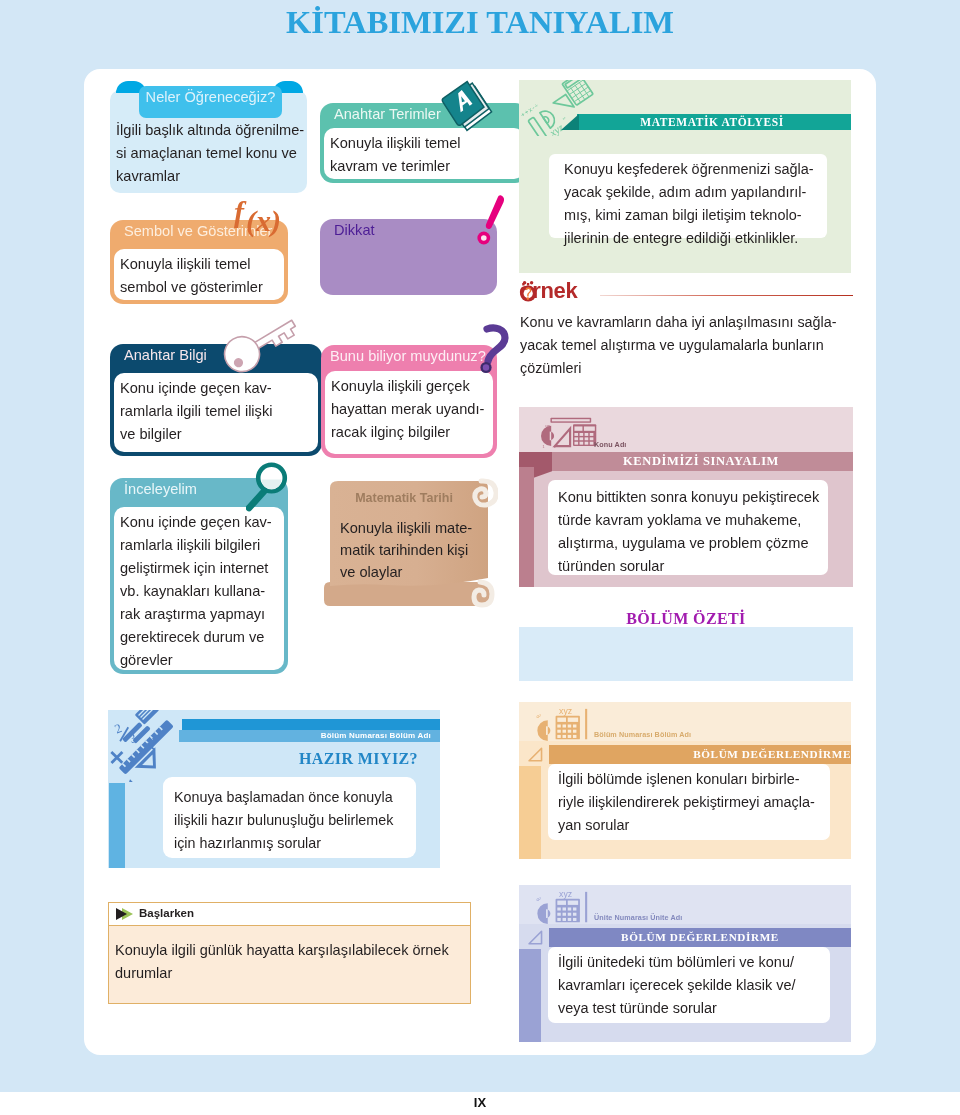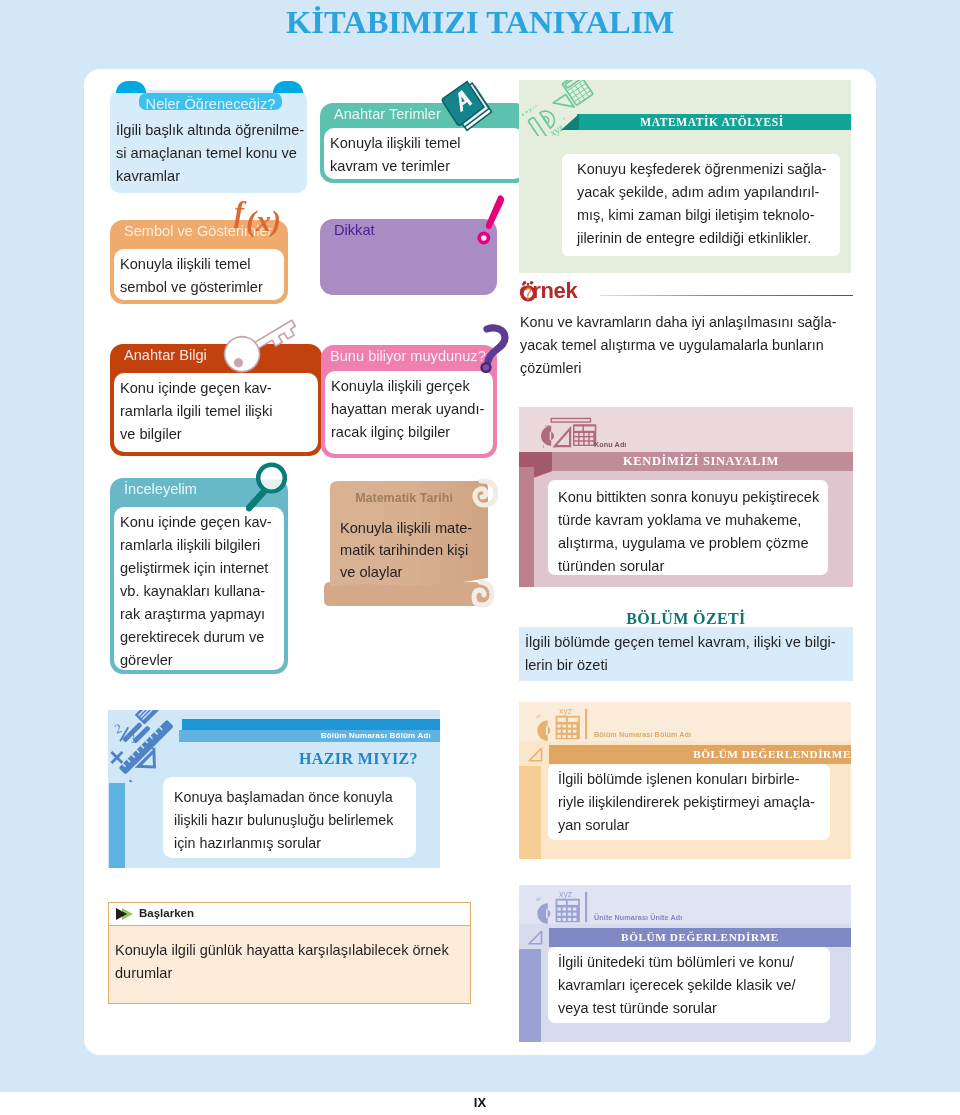--- a/index.html
+++ b/index.html
@@ -30,21 +30,21 @@
   .sect { position:absolute; }
   .wcard { position:absolute; background:#fff; border-radius:6px; }
   .wcard .tx { position:absolute; font-size:14.6px; line-height:23px; color:#231f20; white-space:nowrap; }
   .bar { position:absolute; font-family:"Liberation Serif", serif; font-weight:bold; color:#fff;
          letter-spacing:.6px; white-space:nowrap; }
 
   .ribbon-wrap { position:absolute; }
   .ribbon-end { position:absolute; top:0; width:30px; height:12px; }
   .ribbon-end.l { border-radius:30px 30px 0 0; }
   .ribbon-end.r { border-radius:30px 30px 0 0; }
-  .ribbon-front { position:absolute; top:12px; height:17px; border-radius:7px;padding-left:28px; }
+  .ribbon-front { position:absolute; top:5px; height:32px; border-radius:7px;padding-left:28px; }
   .ribbon-front .lbl { position:absolute; left:0; top:0; width:100%; height:23px; line-height:23px;
         text-align:center; font-size:14.6px; white-space:nowrap; }
 </style>
 </head>
 <body>
 
 <div class="page">
   <div class="title">KİTABIMIZI TANIYALIM</div>
   <div class="panel"></div>
 
@@ -59,21 +59,21 @@
     </div>
   </div>
 
   <div class="bub" id="c-sembol" style="left:110px; top:220px; width:178px; height:84px; background:#efab6e;">
     <div class="t" style="color:#fdeede;">Sembol ve Gösterimler</div>
     <div class="w">
       <div class="tx">Konuyla ilişkili temel<br>sembol ve gösterimler</div>
     </div>
   </div>
 
-  <div class="bub" id="c-abilgi" style="left:110px; top:344px; width:212px; height:112px; background:#c2410c;">
+  <div class="bub" id="c-abilgi" style="left:110px; top:344px; width:212px; height:112px; background:#0c4a6e;">
     <div class="t" style="color:#f7e7ec;">Anahtar Bilgi</div>
     <div class="w">
       <div class="tx">Konu içinde geçen kav-<br>ramlarla ilgili temel ilişki<br>ve bilgiler</div>
     </div>
   </div>
 
   <div class="bub" id="c-incele" style="left:110px; top:478px; width:178px; height:196px; background:#68b8c8;">
     <div class="t" style="color:#e9f6f9;">İnceleyelim</div>
     <div class="w">
       <div class="tx">Konu içinde geçen kav-<br>ramlarla ilişkili bilgileri<br>geliştirmek için internet<br>vb. kaynakları kullana-<br>rak araştırma yapmayı<br>gerektirecek durum ve<br>görevler</div>
@@ -142,21 +142,21 @@
         <text x="0" y="14" font-size="9" font-family="'Liberation Sans',sans-serif" letter-spacing="1.2">++x-÷</text>
         <text x="20" y="60" font-size="15" font-family="'Liberation Serif',serif" font-style="italic">xyz</text>
         <text x="45" y="52" font-size="8" font-family="'Liberation Sans',sans-serif">°'</text>
         <text x="60" y="62" font-size="10" font-family="'Liberation Sans',sans-serif">+</text>
       </g>
     </svg>
     <div style="position:absolute;left:58px;top:34px;width:274px;height:16px;background:#12a597;"></div>
     <div style="position:absolute;left:42px;top:34px;width:18px;height:16px;background:#0c8278;
                 clip-path:polygon(100% 0, 100% 100%, 0 100%);"></div>
     <div class="bar" style="left:58px;top:34px;width:270px;height:16px;line-height:16px;text-align:center;font-size:11.5px;">MATEMATİK ATÖLYESİ</div>
-    <div class="wcard" style="left:43px;top:74px;width:278px;height:102px;border-radius:6px;">
+    <div class="wcard" style="left:30px;top:74px;width:278px;height:84px;border-radius:6px;">
       <div class="tx" style="left:15px;top:4px;font-size:14.45px;">Konuyu keşfederek öğrenmenizi sağla-<br>yacak şekilde, adım adım yapılandırıl-<br>mış, kimi zaman bilgi iletişim teknolo-<br>jilerinin de entegre edildiği etkinlikler.</div>
     </div>
   </div>
 
   <div class="sect" id="s-ornek" style="left:519px; top:278px; width:332px; height:82px;">
     <div style="position:absolute;left:0;top:0;font-family:'Liberation Sans',sans-serif;font-weight:bold;font-size:22px;color:#b42a2a;letter-spacing:-.3px;">örnek</div>
     <svg width="22" height="26" viewBox="0 0 22 26" style="position:absolute;left:0;top:0;">
       <circle cx="9.2" cy="15.6" r="8" fill="#b42a2a"></circle>
       <circle cx="9.2" cy="15.6" r="4.6" fill="#ffffff"></circle>
       <path d="M6.6 11.4 C6.6 8.6 12.4 8.4 12.4 12.2 C12.4 14.6 9.6 14.8 9.6 17.2 L9.6 18.6 L8.2 18.6 L8.2 17 C8.2 14.4 10.9 14.2 10.9 12.2 C10.9 10.4 8.1 10.5 8.1 12.2 Z" fill="#ee7733"></path>
@@ -206,23 +206,22 @@
     <div style="position:absolute;left:0;top:45px;width:33px;height:31px;background:#a3596b;
                 clip-path:polygon(0 0, 100% 0, 100% 62%, 0 100%);"></div>
     <div style="position:absolute;left:0;top:60px;width:15px;height:120px;background:#bb7f8e;"></div>
     <div class="bar" style="left:30px;top:45px;width:304px;height:19px;line-height:19px;text-align:center;font-size:12.5px;">KENDİMİZİ SINAYALIM</div>
     <div class="wcard" style="left:29px;top:73px;width:280px;height:95px;border-radius:7px;">
       <div class="tx" style="left:10px;top:6px;line-height:23px;">Konu bittikten sonra konuyu pekiştirecek<br>türde kavram yoklama ve muhakeme,<br>alıştırma, uygulama ve problem çözme<br>türünden sorular</div>
     </div>
   </div>
 
   <div class="sect" id="s-bozeti" style="left:519px; top:606px; width:334px; height:75px;">
-    <div style="position:absolute;left:0;top:4px;width:334px;text-align:center;font-family:'Liberation Serif',serif;font-weight:bold;font-size:16px;color:#0f766e;letter-spacing:.4px;">BÖLÜM ÖZETİ</div>
+    <div style="position:absolute;left:0;top:4px;width:334px;text-align:center;font-family:'Liberation Serif',serif;font-weight:bold;font-size:16px;color:#a21caf;letter-spacing:.4px;">BÖLÜM ÖZETİ</div>
     <div style="position:absolute;left:0;top:21px;width:334px;height:54px;background:#d9ebf8;"></div>
-    <div class="tx" style="position:absolute;left:6px;top:25px;font-size:14.6px;line-height:23px;color:#231f20;white-space:nowrap;">İlgili bölümde geçen temel kavram, ilişki ve bilgi-<br>lerin bir özeti</div>
   </div>
 
   <div class="sect" id="s-hazir" style="left:108px; top:710px; width:332px; height:158px; background:#cfe7f7;">
     <div style="position:absolute;left:1px;top:73px;width:16px;height:85px;background:#5fb3e2;"></div>
     <svg width="78" height="72" viewBox="0 0 96 88" style="position:absolute;left:-2px;top:0px;">
       <g transform="rotate(-45 48 44)" fill="#4f82c6">
 
         <rect x="6" y="40" width="84" height="12" rx="2.5"></rect>
         <g fill="#cfe7f7">
           <rect x="12" y="40" width="2" height="5"></rect>

